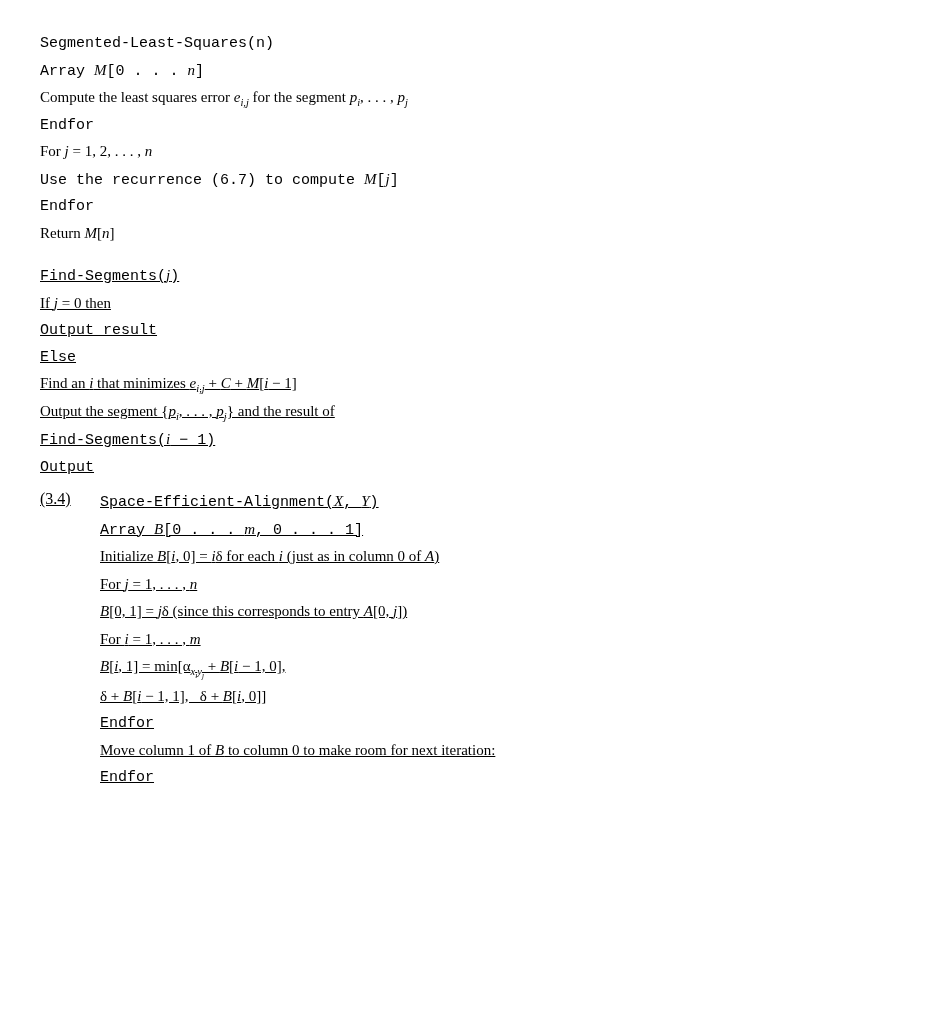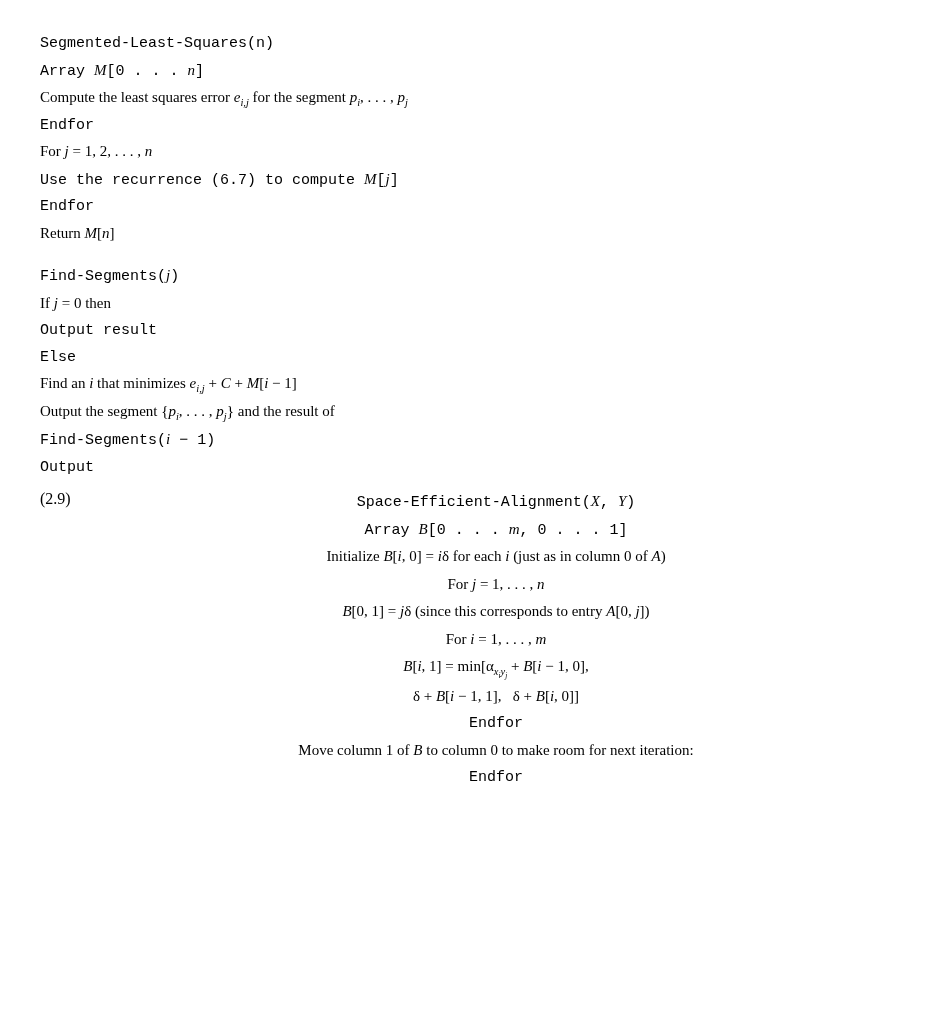--- a/index.html
+++ b/index.html
@@ -43,20 +43,21 @@
     .indent-4 { margin-left: 160px; }
 
     .line {
       display: block;
       line-height: 1.7;
       margin: 1px 0;
     }
 
     .section-gap {
       margin-top: 16px;
+      text-decoration: underline;
     }
 
     sup, sub {
       font-size: 0.7em;
       font-family: 'Times New Roman', Times, serif;
       margin-top: 20px;
     }
 
     .label-67 {
       position: relative;
@@ -68,21 +69,20 @@
     .eq-label {
       font-family: 'Times New Roman', Times, serif;
       font-size: 16px;
       font-weight: normal;
       min-width: 60px;
       padding-top: 2px;
     }
 
     .eq-content {
       flex: 1;
-      text-align: center;
     }
 
     .italic {
       font-style: italic;
       font-family: 'Times New Roman', Times, serif;
     }
   </style>
 </head>
 <body>
 
@@ -136,21 +136,21 @@
     </span>
     <span class="line indent-4">
       <span class="mono">Find-Segments(<span class="italic">i</span> − 1)</span>
     </span>
     <span class="line indent-1">
       <span class="mono">Output</span>
     </span>
   </div>
 
   <div class="label-67 section-gap">
-    <span class="eq-label">(2.9)</span>
+    <span class="eq-label">(3.4)</span>
     <div class="eq-content code-block">
       <span class="line indent-0">
         <span class="mono">Space-Efficient-Alignment(<span class="italic">X</span>, <span class="italic">Y</span>)</span>
       </span>
       <span class="line indent-1">
         <span class="mono">Array <span class="italic">B</span>[0 . . . <span class="italic">m</span>, 0 . . . 1]</span>
       </span>
       <span class="line indent-1">
         <span class="serif">Initialize <span class="italic">B</span>[<span class="italic">i</span>, 0] = <span class="italic">i</span>δ for each <span class="italic">i</span> (just as in column 0 of <span class="italic">A</span>)</span>
       </span>

